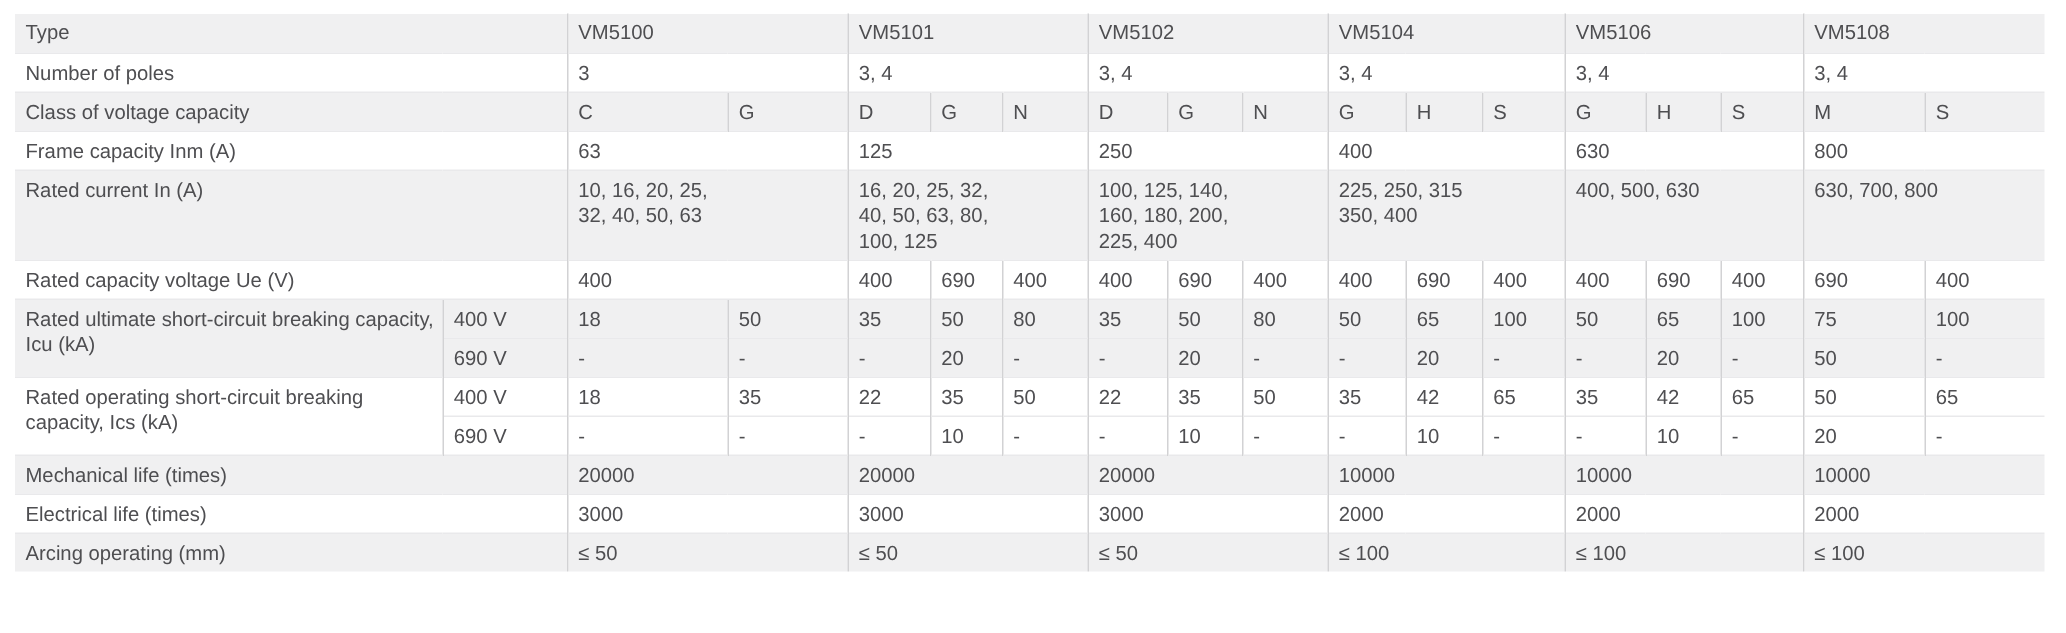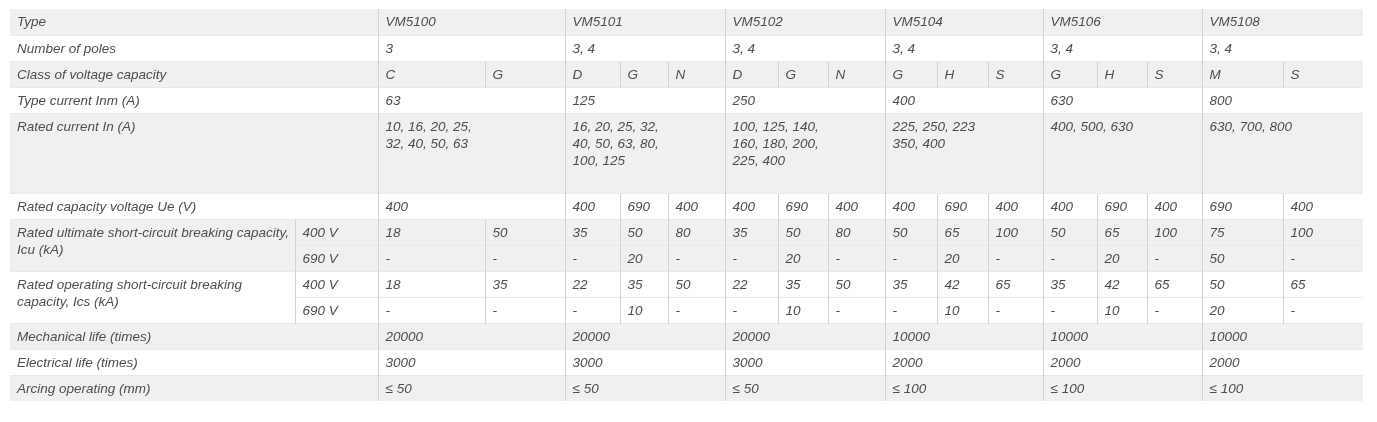--- a/index.html
+++ b/index.html
@@ -1,34 +1,34 @@
 <!DOCTYPE html>
 <html><head>
 <meta charset="utf-8">
 <style>
   html,body{margin:0;padding:0;background:#ffffff;}
   body{width:1377px;height:422px;font-family:"Liberation Sans","DejaVu Sans",sans-serif;}
   .wrap{padding:9px 0 0 10px;}
-  table{border-collapse:collapse;table-layout:fixed;width:1353px;font-style:italic;}
+  table{border-collapse:collapse;table-layout:fixed;width:1353px;}
   td{
     font-size:13.5px;
     line-height:17px;
     color:#4e4e51;
     padding:4px 4px 2px 7px;
     vertical-align:top;
     border-left:1px solid #d2d2d4;
     border-top:1px solid #e9e9eb;
     overflow:hidden;
     white-space:nowrap;
   }
   td.lbl{border-left:none;}
   tr.first td{border-top:none;}
   tr.stripe td{background:#f0f0f1;}
   tr.r-std{height:26px;}
-  tr.r-tall{height:80px;}
+  tr.r-tall{height:60px;}
   td.pre{white-space:pre-line;margin-top:28px;}
 </style>
 </head>
 <body>
 
 <div class="wrap">
 <table>
   <colgroup>
     <col style="width:285px">
         <col style="width:83px">
@@ -85,40 +85,40 @@
     <td>H</td>
     <td>S</td>
     <td>G</td>
     <td>H</td>
     <td>S</td>
     <td>M</td>
     <td>S</td>
   </tr>
 
   <tr class="r-std">
-    <td class="lbl" colspan="2">Type current Inm (A)</td>
+    <td class="lbl" colspan="2">Frame capacity Inm (A)</td>
     <td colspan="2">63</td>
     <td colspan="3">125</td>
     <td colspan="3">250</td>
     <td colspan="3">400</td>
     <td colspan="3">630</td>
     <td colspan="2">800</td>
   </tr>
 
   <tr class="stripe r-tall">
     <td class="lbl" colspan="2">Rated current In (A)</td>
     <td class="pre" colspan="2">10, 16, 20, 25,
 32, 40, 50, 63</td>
     <td class="pre" colspan="3">16, 20, 25, 32,
 40, 50, 63, 80,
 100, 125</td>
     <td class="pre" colspan="3">100, 125, 140,
 160, 180, 200,
 225, 400</td>
-    <td class="pre" colspan="3">225, 250, 223
+    <td class="pre" colspan="3">225, 250, 315
 350, 400</td>
     <td class="pre" colspan="3">400, 500, 630</td>
     <td class="pre" colspan="2">630, 700, 800</td>
   </tr>
 
   <tr class="r-std">
     <td class="lbl" colspan="2">Rated capacity voltage Ue (V)</td>
     <td colspan="2">400</td>
     <td>400</td>
     <td>690</td>

